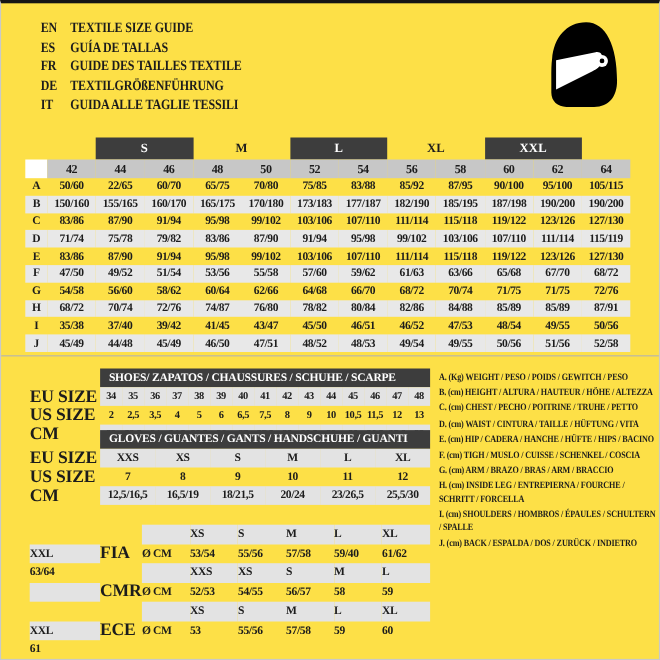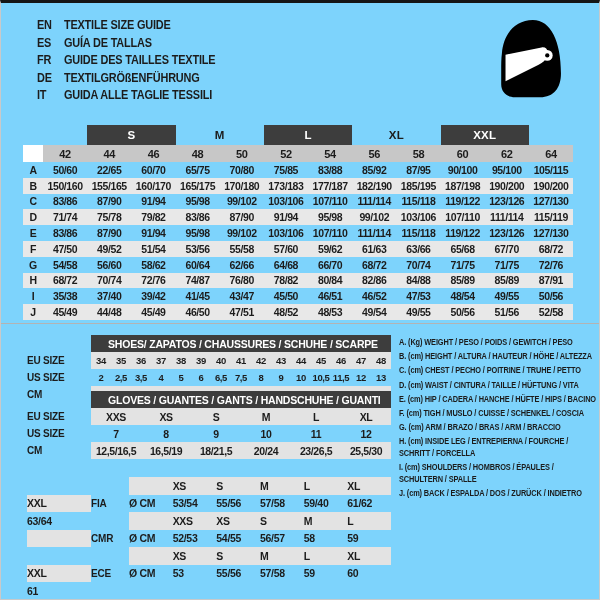--- a/index.html
+++ b/index.html
@@ -1,18 +1,18 @@
 <!DOCTYPE html>
 <html><head>
 <meta charset="utf-8">
 <style>
   html,body{margin:0;padding:0;background:#fff;}
-  .page{position:relative;width:600px;height:600px;background:#7dd3fc;box-sizing:border-box;
+  .page{position:relative;width:600px;height:600px;background:#fde047;box-sizing:border-box;
     border:1px solid #c9c9c9;border-top:3px solid #151515;overflow:hidden;
-    font-family:Liberation Sans, sans-serif;color:#1c1c1c;font-weight:bold;}
+    font-family:Liberation Serif, serif;color:#1c1c1c;font-weight:bold;}
   
   .langs{position:absolute;left:36px;top:13px;transform:scaleX(0.84);transform-origin:left top;width:260px;}
   .lang-row{display:flex;font-size:13px;line-height:17.5px;letter-spacing:-0.2px;}
   .lang-code{width:32px;flex:0 0 32px;}
   
   .helm{position:absolute;right:33px;top:14px;}
   
   #main-table{position:absolute;left:22px;top:122px;width:550px;display:grid;
     grid-template-columns:20px repeat(12,1fr);
     grid-template-rows:20px 17px repeat(10,15.8px);}
@@ -24,22 +24,22 @@
   .val{font-size:10.5px;}
   .stripe{background:#e8e8e8;}
   
   .divider{position:absolute;left:0;top:320px;width:600px;height:1px;background:#b3b3b3;}
   
   .stable{position:absolute;left:26px;width:364px;display:grid;grid-auto-rows:17px;}
   #shoes-table{top:332px;grid-template-columns:64px repeat(15,1fr);}
   #gloves-table{top:388px;grid-template-columns:64px repeat(6,1fr);}
   #helmet-table{top:474px;grid-template-columns:64px 38px repeat(6,1fr);grid-auto-rows:17.5px;}
   .thead{background:#3d3d3d;color:#fff;font-size:10.5px;letter-spacing:-0.2px;
-    display:flex;align-items:center;padding-left:17px;}
-  .slabel{font-size:10px;display:flex;align-items:center;letter-spacing:-0.2px;}
+    display:flex;align-items:center;padding-left:8px;}
+  .slabel{font-size:16px;display:flex;align-items:center;letter-spacing:-0.2px;}
   .scell{font-size:9.5px;display:flex;align-items:center;justify-content:center;letter-spacing:-0.4px;}
   #gloves-table .scell{font-size:10.5px;}
   .shade{background:#e3e3e3;}
   .hcell{font-size:10.5px;display:flex;align-items:center;justify-content:flex-start;letter-spacing:-0.3px;}
   
   .legend{position:absolute;left:398px;top:334px;width:236px;transform:scaleX(0.84);transform-origin:left top;}
   .legend-item{font-size:8.8px;line-height:11.6px;letter-spacing:-0.15px;margin-bottom:2.6px;}
 </style>
 </head>
 <body>

